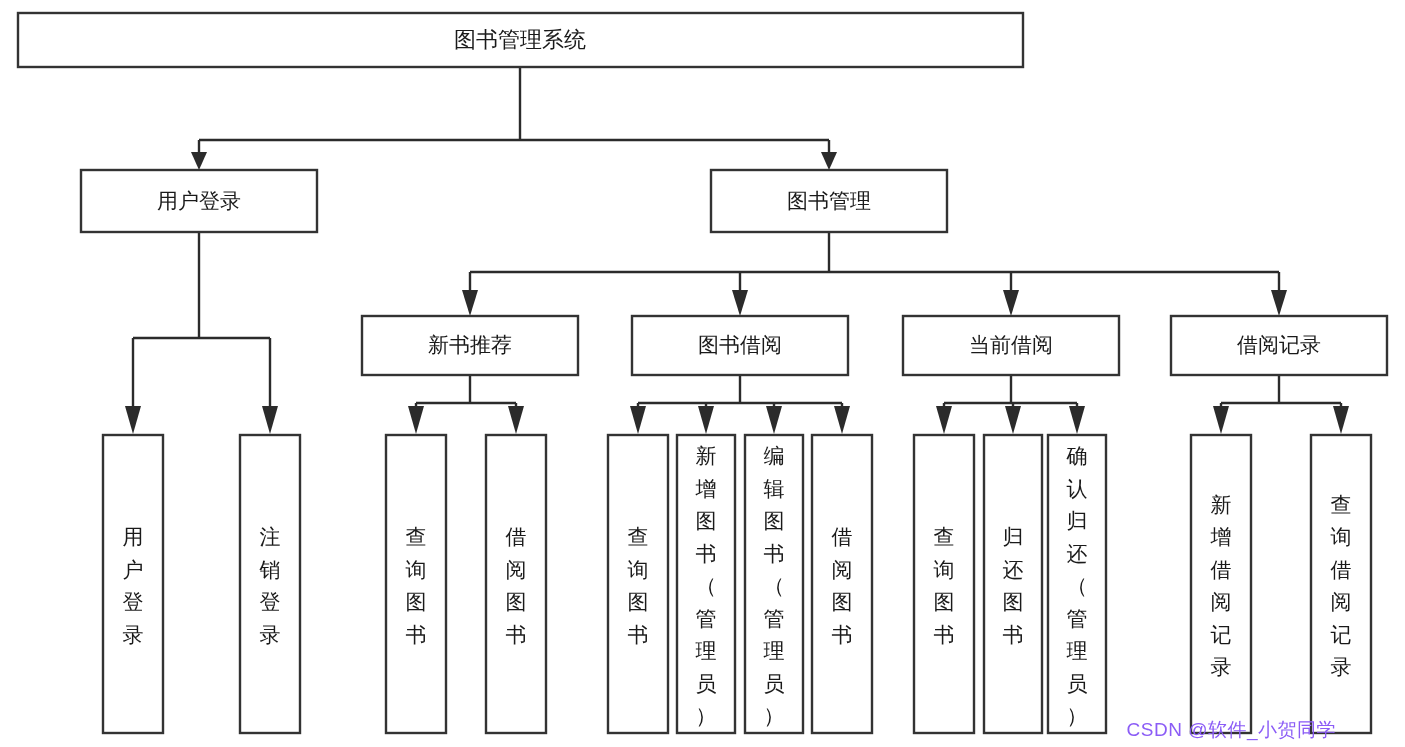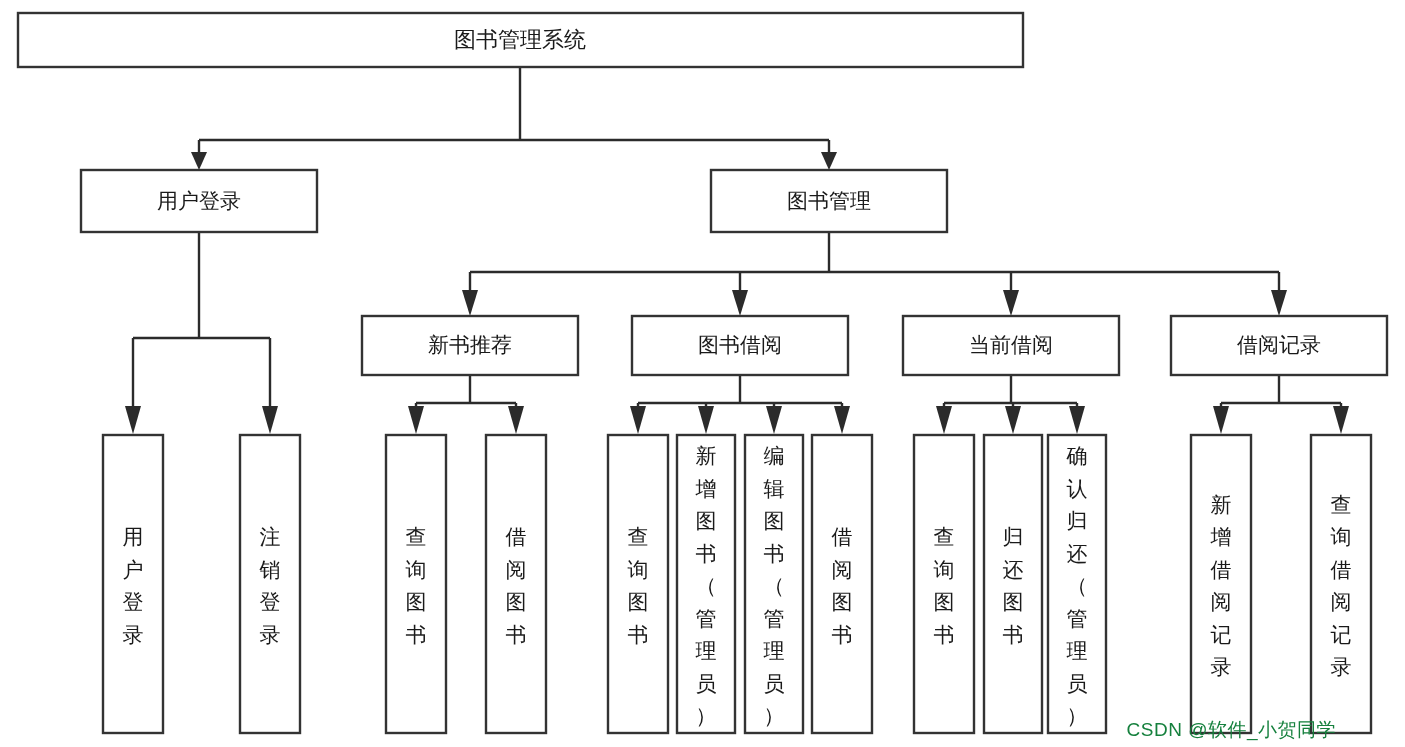--- a/index.html
+++ b/index.html
@@ -53,21 +53,21 @@
     fill: none;
   }
   .arrow-head {
     fill: #2b2b2b;
     stroke: none;
   }
   .watermark {
     position: absolute;
     right: 8px;
     bottom: 4px;
-    color: #15803d;
+    color: #8b5cf6;
     font-size: 19px;
     font-family: "Liberation Sans", "DejaVu Sans", sans-serif;
     letter-spacing: 0.5px;
     white-space: nowrap;
     user-select: none;
   }
 </style>
 </head>
 <body>
 

